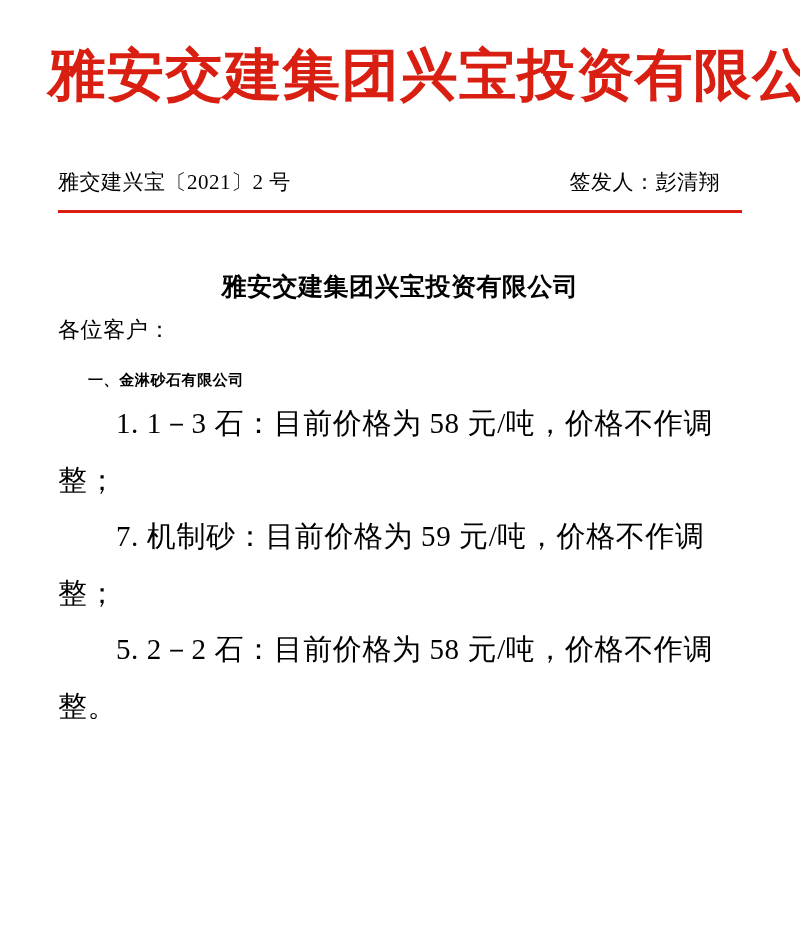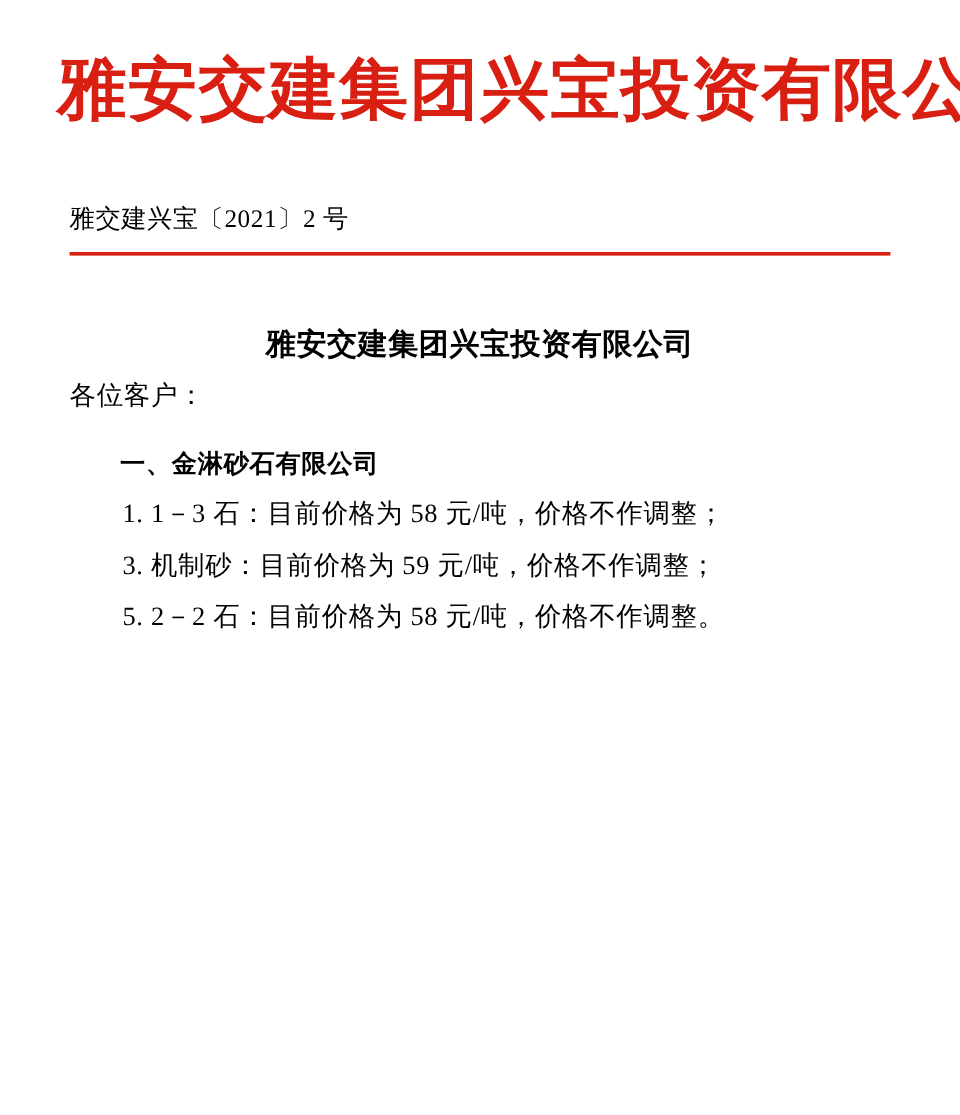--- a/index.html
+++ b/index.html
@@ -76,50 +76,51 @@
     margin: 0;
     text-indent: 2em;
     text-align: justify;
     text-justify: inter-ideograph;
   }
   .section-head {
     margin: 14px 0 0 0;
     text-indent: 2em;
     font-family: "DejaVu Serif", serif;
     font-weight: bold;
-    font-size: 21px;
+    font-size: 15px;
   }
   .item {
     margin: 0;
     text-indent: 2em;
-    font-size: 22px;
+    font-size: 29px;
     line-height: 1.95;
   }
 </style>
 </head>
 <body>
 
 <div class="page">
 
   <div class="letterhead">雅安交建集团兴宝投资有限公司</div>
 
   <div class="meta-row">
     <div class="meta-left">雅交建兴宝〔2021〕2 号</div>
+    <div class="meta-right">签发人：彭清翔</div>
   </div>
 
   <div class="red-rule"></div>
 
   <div class="doc-title">
     <div>雅安交建集团兴宝投资有限公司</div>
   </div>
 
   <div class="body-text">
     <p class="salutation">各位客户：</p>
 
 
     <p class="section-head">一、金淋砂石有限公司</p>
 
     <p class="item">1. 1－3 石：目前价格为 58 元/吨，价格不作调整；</p>
-    <p class="item">3. 机制砂：目前价格为 59 元/吨，价格不作调整；</p>
+    <p class="item">7. 机制砂：目前价格为 59 元/吨，价格不作调整；</p>
     <p class="item">5. 2－2 石：目前价格为 58 元/吨，价格不作调整。</p>
   </div>
 
 </div>
 
 </body></html>

